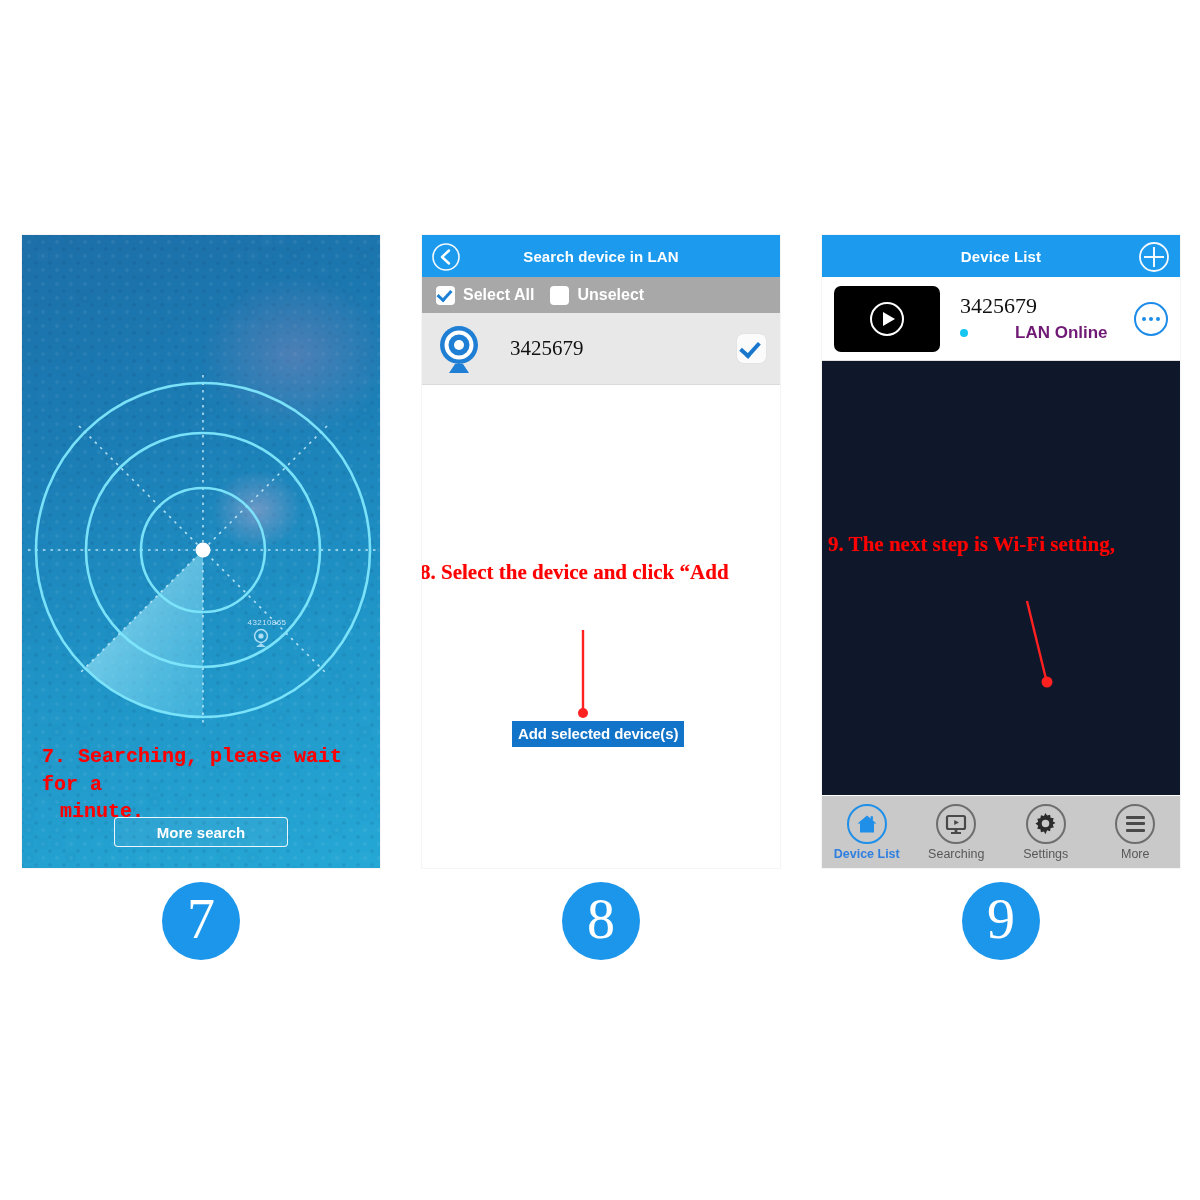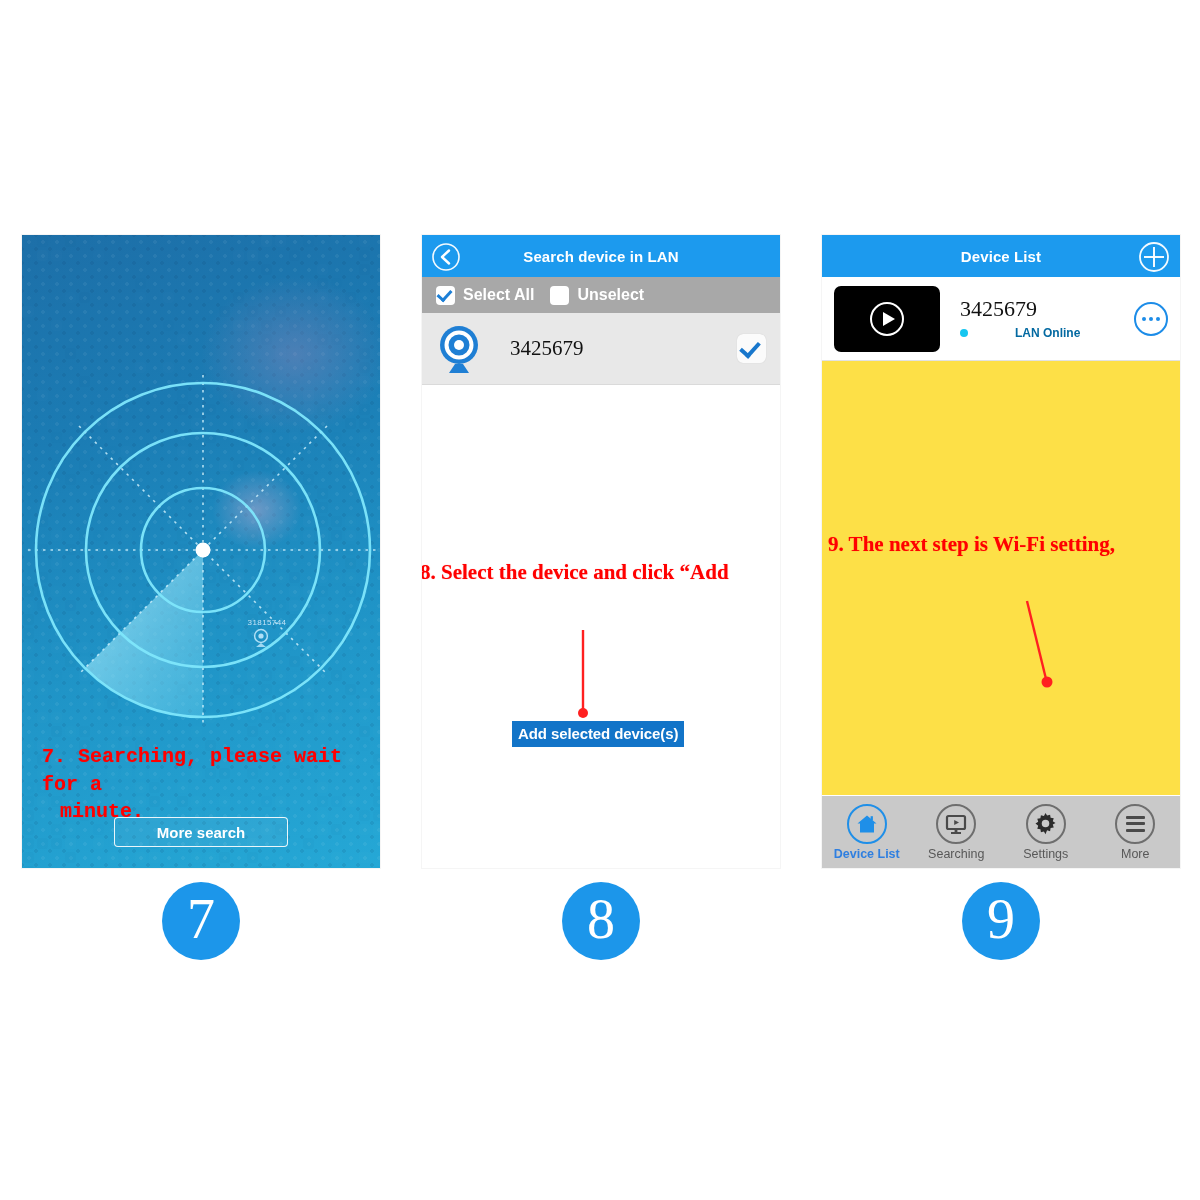--- a/index.html
+++ b/index.html
@@ -178,28 +178,28 @@
   .play-ring::after {
     content: ""; width: 0; height: 0;
     border-left: 12px solid #fff;
     border-top: 7px solid transparent; border-bottom: 7px solid transparent;
     margin-left: 4px;
   }
   .p9-meta { flex: 1; margin-left: 20px; }
   .p9-name { font-family: "Liberation Serif", serif; font-size: 22px; color: #111; line-height: 1.1; }
   .p9-status { display: flex; align-items: center; gap: 5px; margin-top: 4px; }
   .p9-status .dot { width: 8px; height: 8px; border-radius: 50%; background: #16c6f0; }
-  .p9-status .txt { color: #0369a1; font-size: 12px; font-weight: 700; padding-left: 42px; }
+  .p9-status .txt { color: #701a75; font-size: 17px; font-weight: 700; padding-left: 42px; }
   .more-btn {
     width: 34px; height: 34px; border-radius: 50%; border: 2px solid #1c8ce8;
     display: flex; align-items: center; justify-content: center; gap: 3px; flex: none;
   }
   .more-btn span { width: 4px; height: 4px; border-radius: 50%; background: #1c8ce8; }
 
-  .p9-body { position: relative; background: #fde047; height: calc(100% - 42px - 85px - 72px); }
+  .p9-body { position: relative; background: #0f172a; height: calc(100% - 42px - 85px - 72px); }
   .p9-note {
     position: absolute; left: 6px; top: 168px; width: 350px;
     color: #ff0000;
     font-family: "Liberation Serif", serif;
     font-size: 21px; font-weight: 700; line-height: 1.44;
     text-shadow: 0 0 1px rgba(255,0,0,0.4);
   }
   .p9-note .ind { display: block; padding-left: 24px; }
 
   .tab-bar {
@@ -659,21 +659,21 @@
           <circle cx="181" cy="315" r="62"></circle>
         </g>
         <circle cx="181" cy="315" r="7.5" fill="#ffffff"></circle>
       </svg>
 
       <svg class="radar-dev-icon" width="18" height="20" viewBox="0 0 18 20">
         <circle cx="9" cy="8" r="6.4" fill="none" stroke="#bfe8fb" stroke-width="1.5" opacity=".9"></circle>
         <circle cx="9" cy="8" r="2.6" fill="#bfe8fb" opacity=".9"></circle>
         <path d="M4 19 L9 15 L14 19 Z" fill="#bfe8fb" opacity=".8"></path>
       </svg>
-      <div class="radar-dev-label">31815744</div>
+      <div class="radar-dev-label">43210865</div>
 
       <div class="p7-note">
         <span>7. Searching, please wait for a</span>
         <span class="ind">minute.</span>
       </div>
 
       <div class="stop-btn">More search</div>
     </div>
   </div>
   <div class="step-badge" id="badge-7">7</div>

